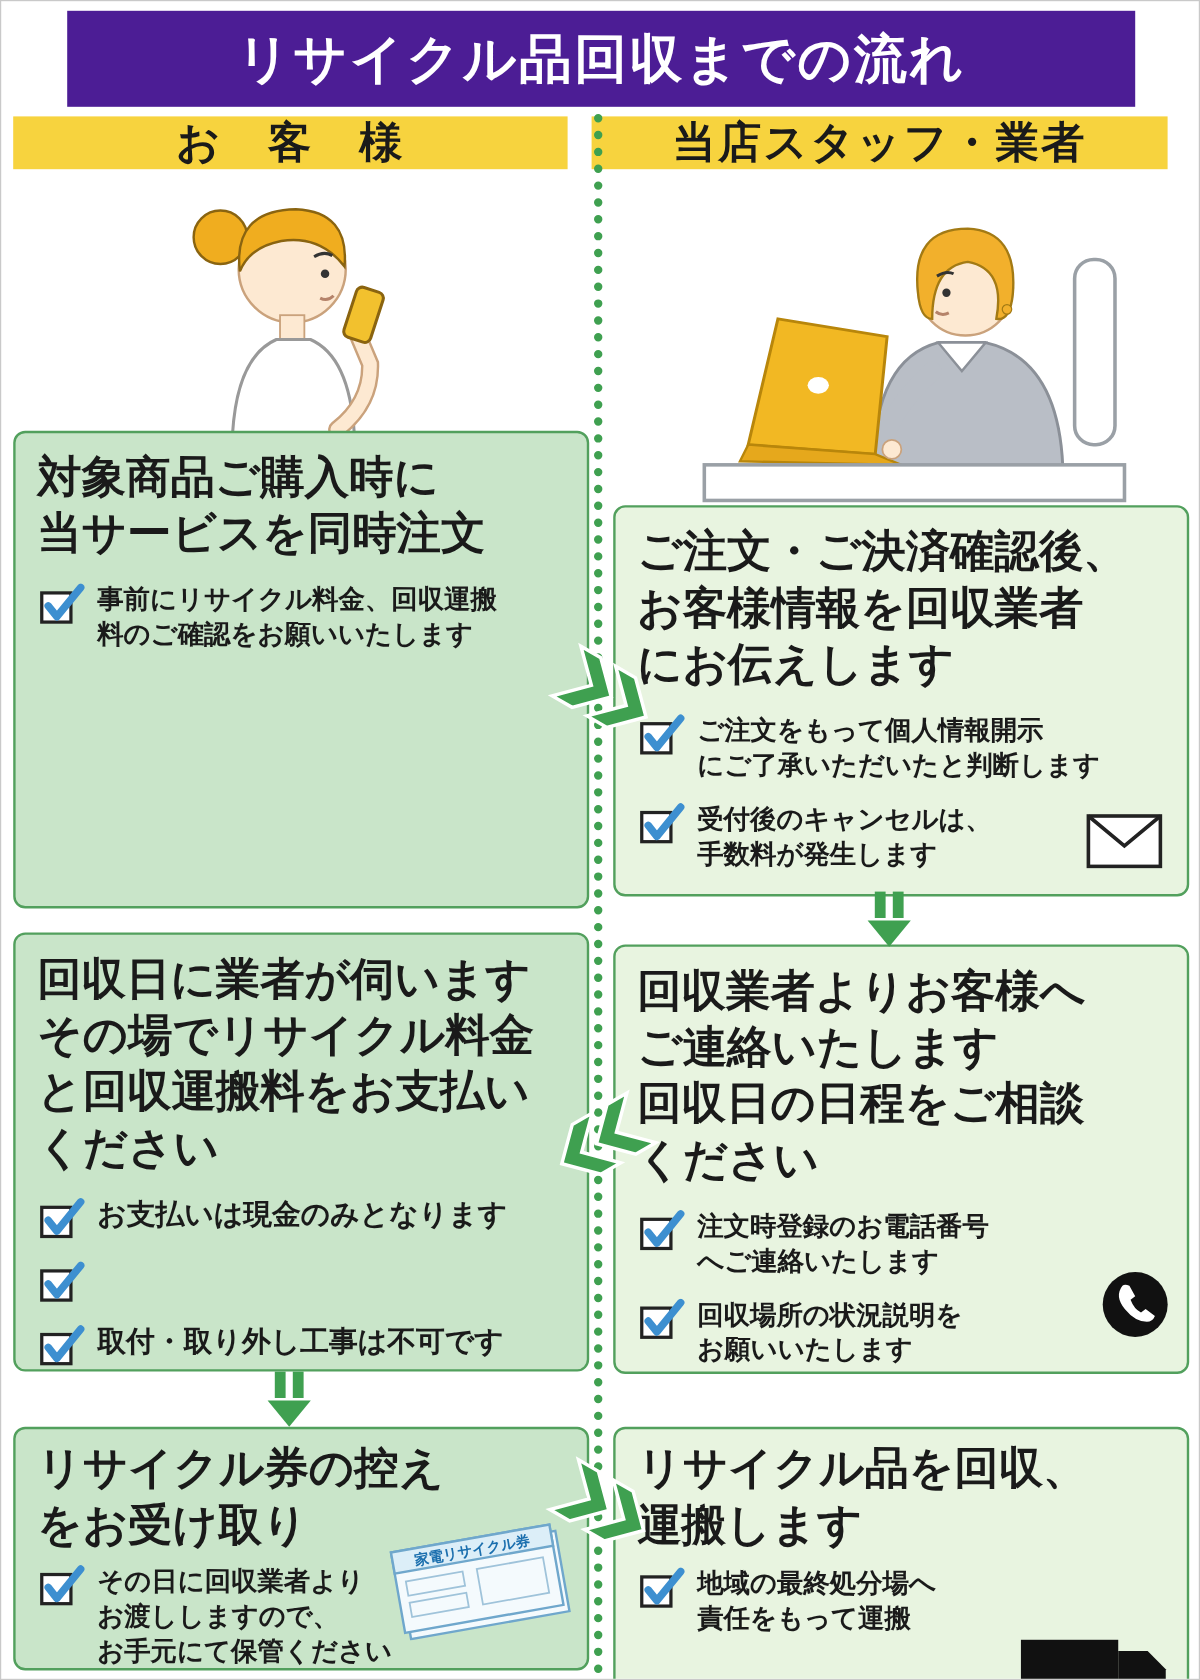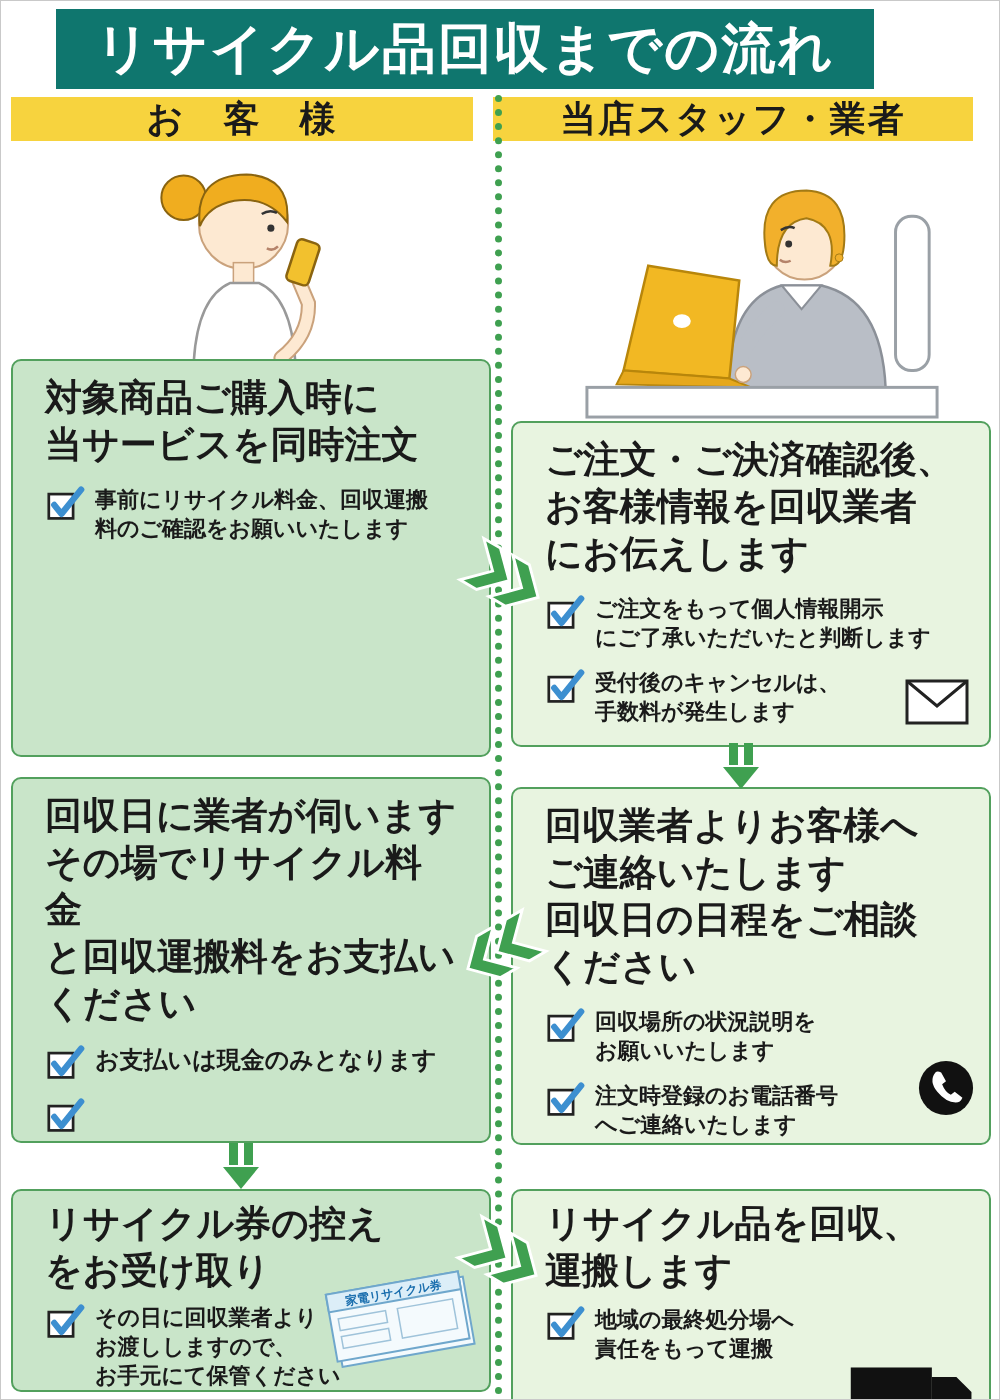--- a/index.html
+++ b/index.html
@@ -1,26 +1,26 @@
 <!DOCTYPE html>
 <html><head>
 <meta charset="utf-8">
 <style>
   *{margin:0;padding:0;box-sizing:border-box}
   body{background:#fff}
   .page{position:relative;width:1000px;height:1400px;background:#fff;border:1px solid #c9c9c9;
         overflow:hidden;font-family:"Liberation Sans","DejaVu Sans",sans-serif;color:#1a1a1a}
-  .banner{position:absolute;left:55px;top:8px;width:818px;height:80px;background:#0f766e;color:#fff;
-        display:flex;align-items:center;justify-content:center;font-size:54px;font-weight:bold;letter-spacing:2px}
+  .banner{position:absolute;left:55px;top:8px;width:890px;height:80px;background:#4c1d95;color:#fff;
+        display:flex;align-items:center;justify-content:center;font-size:44px;font-weight:bold;letter-spacing:2px}
   .colhead{position:absolute;top:96px;height:44px;background:#f7d33e;display:flex;align-items:center;
         justify-content:center;font-size:36px;font-weight:bold;letter-spacing:2px}
   .colhead.left{left:10px;width:462px}
   .colhead.right{left:492px;width:480px}
   .divider{position:absolute;left:494px;top:94px;height:1300px;width:0;border-left:7px dotted #3fa050;z-index:0}
-  .box{position:absolute;border:2px solid #52a05d;border-radius:10px;padding:14px 32px;overflow:hidden;z-index:1}
+  .box{position:absolute;border:2px solid #52a05d;border-radius:10px;padding:14px 18px;overflow:hidden;z-index:1}
   .box.customer{background:#c9e5c9;left:10px;width:480px}
   .box.staff{background:#e8f4e0;left:510px;width:480px}
   .box-title{font-weight:bold;font-size:37px;line-height:1.27;white-space:pre-line}
   .check-row{display:flex;align-items:flex-start;gap:10px;margin-top:16px;position:relative;z-index:2}
   .cbwrap{flex:0 0 40px;margin-top:1px}
   .cbwrap svg{width:40px;height:36px;display:block}
   .item-text{font-weight:bold;font-size:22px;line-height:1.32;white-space:pre-line}
   .big-items .item-text{font-size:24px}
   .illus{position:absolute;z-index:1}
   .arrow{position:absolute;z-index:5}
@@ -161,32 +161,32 @@
 ご連絡いたします
 回収日の日程をご相談
 ください</div>
     <div class="check-row">
       <span class="cbwrap">
           <svg viewBox="0 0 40 40">
             <rect x="2" y="9" width="27" height="27" fill="#fff" stroke="#222" stroke-width="3"></rect>
             <path d="M8 21 L16 31 L38 4" fill="none" stroke="#3d8fd0" stroke-width="7" stroke-linecap="round" stroke-linejoin="round"></path>
           </svg>
         </span>
+      <span class="item-text">注文時登録のお電話番号
+へご連絡いたします</span>
+    </div>
+    <div class="check-row">
+      <span class="cbwrap">
+          <svg viewBox="0 0 40 40">
+            <rect x="2" y="9" width="27" height="27" fill="#fff" stroke="#222" stroke-width="3"></rect>
+            <path d="M8 21 L16 31 L38 4" fill="none" stroke="#3d8fd0" stroke-width="7" stroke-linecap="round" stroke-linejoin="round"></path>
+          </svg>
+        </span>
       <span class="item-text">回収場所の状況説明を
 お願いいたします</span>
-    </div>
-    <div class="check-row">
-      <span class="cbwrap">
-          <svg viewBox="0 0 40 40">
-            <rect x="2" y="9" width="27" height="27" fill="#fff" stroke="#222" stroke-width="3"></rect>
-            <path d="M8 21 L16 31 L38 4" fill="none" stroke="#3d8fd0" stroke-width="7" stroke-linecap="round" stroke-linejoin="round"></path>
-          </svg>
-        </span>
-      <span class="item-text">注文時登録のお電話番号
-へご連絡いたします</span>
     </div>
     <div class="corner-icon" style="right:14px;bottom:22px">
       <svg viewBox="0 0 60 60" width="58" height="58">
         <circle cx="30" cy="30" r="28" fill="#111"></circle>
         <path d="M19 14 q-7 9 2 20 q9 11 19 11 q5 0 7 -5 l-8 -6 -4 3 q-6 -3 -9 -11 l4 -3 -5 -9 q-4 -2 -6 0 z" fill="#fff"></path>
       </svg>
     </div>
   </div>
 
   <div class="box customer" style="top:1188px;height:203px;padding-top:10px">

